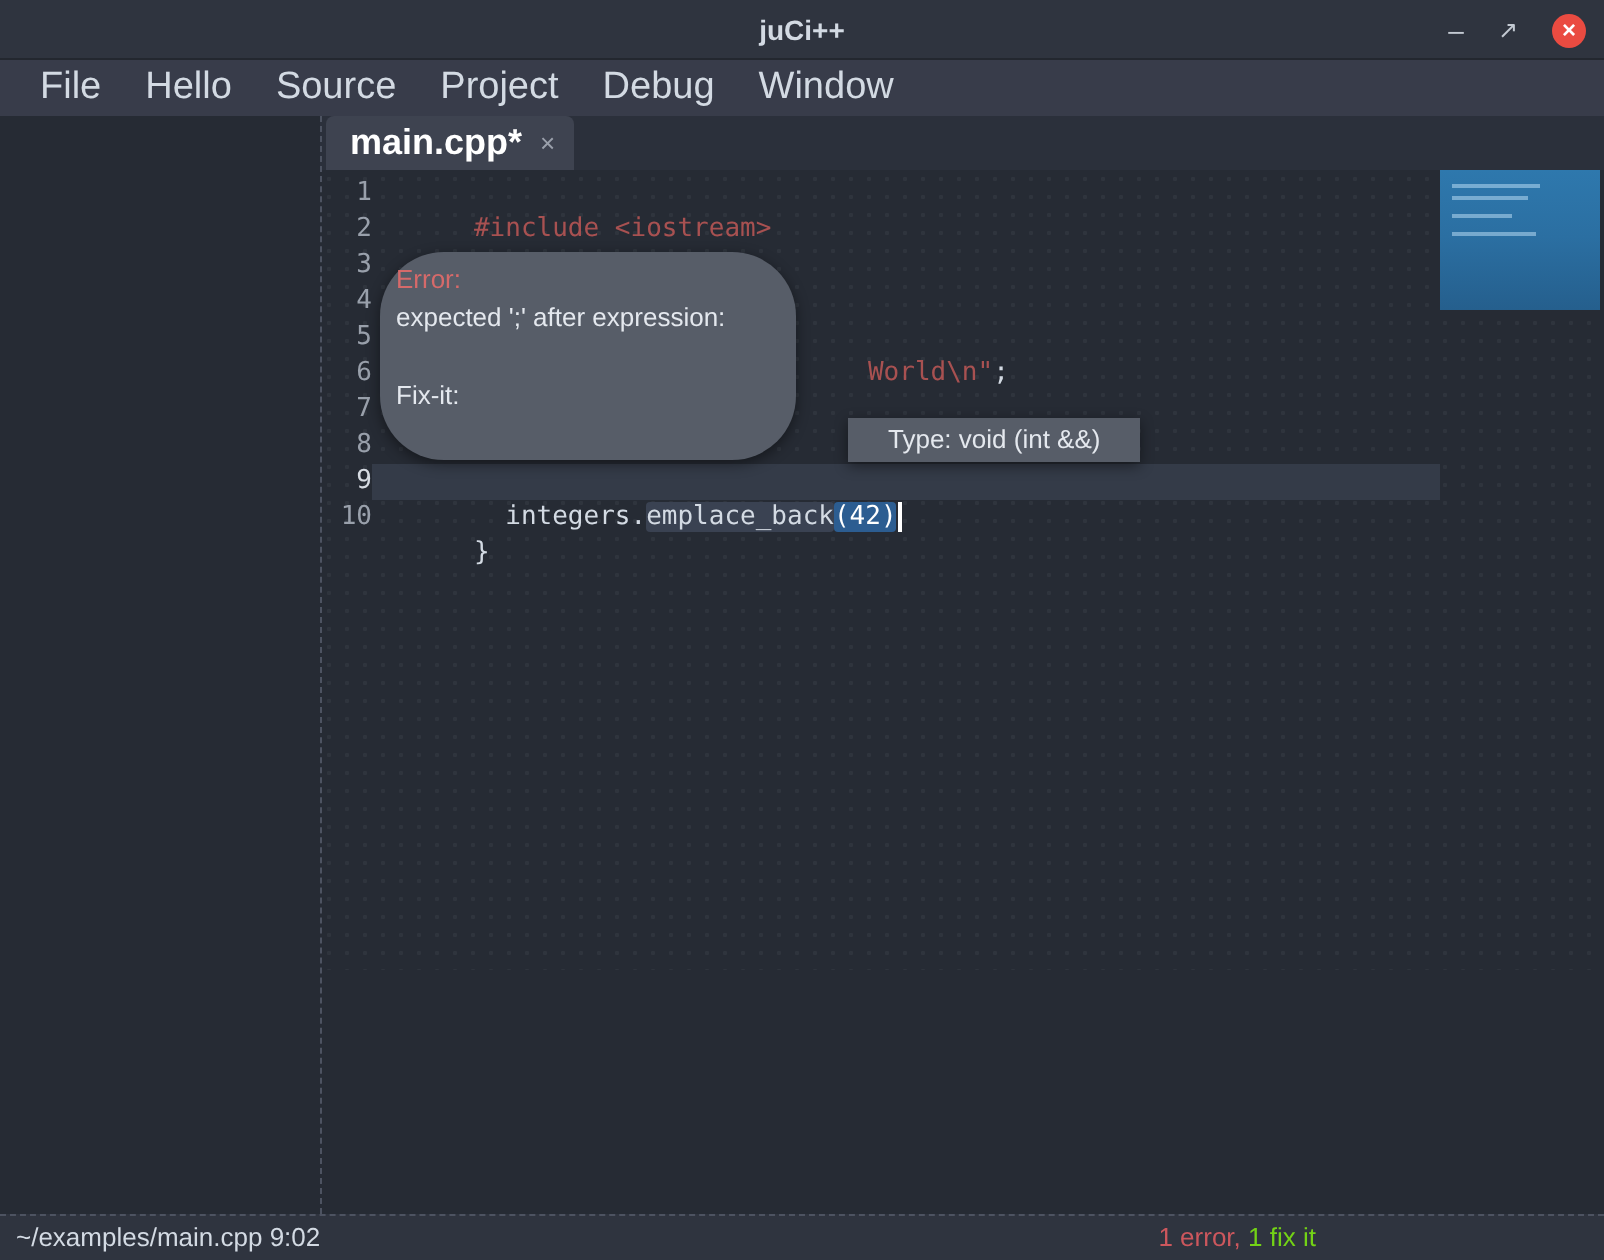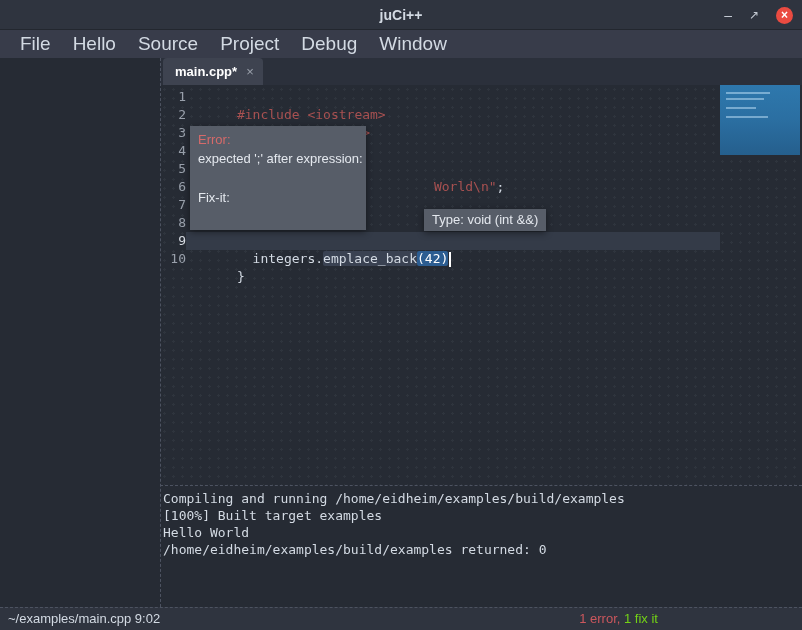--- a/index.html
+++ b/index.html
@@ -26,42 +26,42 @@
   .tree-item.selected { background:#454c5c; color:#ffffff; }
   .tree-item .chevron { position:absolute; left:8px; top:0; font-size:14px; color:#d3dae3; }
   .tree-item.folder { padding-left:26px; }
 
   
   .vsep { position:absolute; left:160px; top:58px; height:549px; width:0; border-left:1px dashed #4d5361; z-index:4; }
 
   
   .tabbar { position:absolute; left:160px; top:58px; right:0; height:27px; background:#2b303b; }
   .tab { position:absolute; left:3px; top:0; height:27px; background:#3e4350; border-radius:4px 4px 0 0; display:flex; align-items:center; padding:0 9px 0 12px; gap:9px; }
-  .tab-label { font-weight:bold; font-size:13px; color:#ffffff; }
+  .tab-label { font-weight:bold; font-size:18px; color:#ffffff; }
   .tab-close { color:#9aa0ab; font-size:13px; line-height:13px; }
 
   
   .editor { position:absolute; left:160px; top:85px; width:642px; height:400px; background-color:#262b34;
             background-image:radial-gradient(rgba(215,225,240,0.05) 1px, transparent 1.2px);
             background-size:9px 9px; overflow:hidden; }
   .cur-line { position:absolute; left:26px; top:147px; width:534px; height:18px; background:#343b48; }
   .gnum { position:absolute; left:0; width:26px; text-align:right; font:13px/18px "DejaVu Sans Mono",monospace; color:#99a0ab; }
   .gnum.cur { color:#d6dbe2; }
   .code-line { position:absolute; font:13px/18px "DejaVu Sans Mono",monospace; color:#d3dae3; white-space:pre; }
   .c-red { color:#a85151; }
   .m-hl { background:#3a4252; border-radius:2px; }
   .call-hl { background:#2c5d91; color:#ffffff; border-radius:2px; }
   .cursor { display:inline-block; width:2px; height:15px; background:#ffffff; vertical-align:middle; margin-left:1px; }
 
   
   .tooltip { position:absolute; background:#575d68; color:#e4e8ee; font-size:13px; z-index:10; box-shadow:0 2px 7px rgba(0,0,0,0.45); }
-  .error-tooltip { left:30px; top:41px; width:176px; height:104px; padding:4px 8px; line-height:19px; white-space:nowrap; }
+  .error-tooltip { left:30px; top:41px; width:208px; height:104px; padding:4px 8px; line-height:19px; white-space:nowrap;border-radius:32px; }
   .error-title { color:#d66a6a; }
   .tt-gap { height:20px; }
-  .type-tooltip { left:264px; top:124px; height:22px; padding:2px 8px; line-height:18px; white-space:nowrap; }
+  .type-tooltip { left:264px; top:124px; height:22px; padding:2px 20px; line-height:18px; white-space:nowrap; }
 
   
   .minimap { position:absolute; left:560px; top:0; width:80px; height:70px;
              background:linear-gradient(180deg,#2e78ad 0%,#2b6fa2 48%,#255f8d 100%); z-index:5; }
   .mm-line { position:absolute; height:2px; background:rgba(195,228,250,0.5); }
 
   
   .terminal { position:absolute; left:160px; top:485px; width:642px; height:122px; border-top:1px dashed #4d5361; padding:4px 0 0 3px; background:#262b34; }
   .term-line { font:13px/17px "DejaVu Sans Mono",monospace; color:#d3dae3; white-space:pre; }
 
@@ -149,26 +149,20 @@
     <div class="minimap">
       <div class="mm-line" style="left:6px; top:7px;  width:44px"></div>
       <div class="mm-line" style="left:6px; top:13px; width:38px"></div>
       <div class="mm-line" style="left:6px; top:22px; width:30px"></div>
       <div class="mm-line" style="left:6px; top:31px; width:42px"></div>
     </div>
   </div>
 
   <div class="vsep"></div>
 
-  <div class="terminal">
-    <div class="term-line">Compiling and running /home/eidheim/examples/build/examples</div>
-    <div class="term-line">[100%] Built target examples</div>
-    <div class="term-line">Hello World</div>
-    <div class="term-line">/home/eidheim/examples/build/examples returned: 0</div>
-  </div>
 
   <div class="statusbar">
     <div class="status-left">~/examples/main.cpp 9:02</div>
     <div class="status-right">
       <span class="s-err">1 error</span><span class="s-sep">, </span><span class="s-fix">1 fix it</span>
     </div>
   </div>
 
 </div>
 

